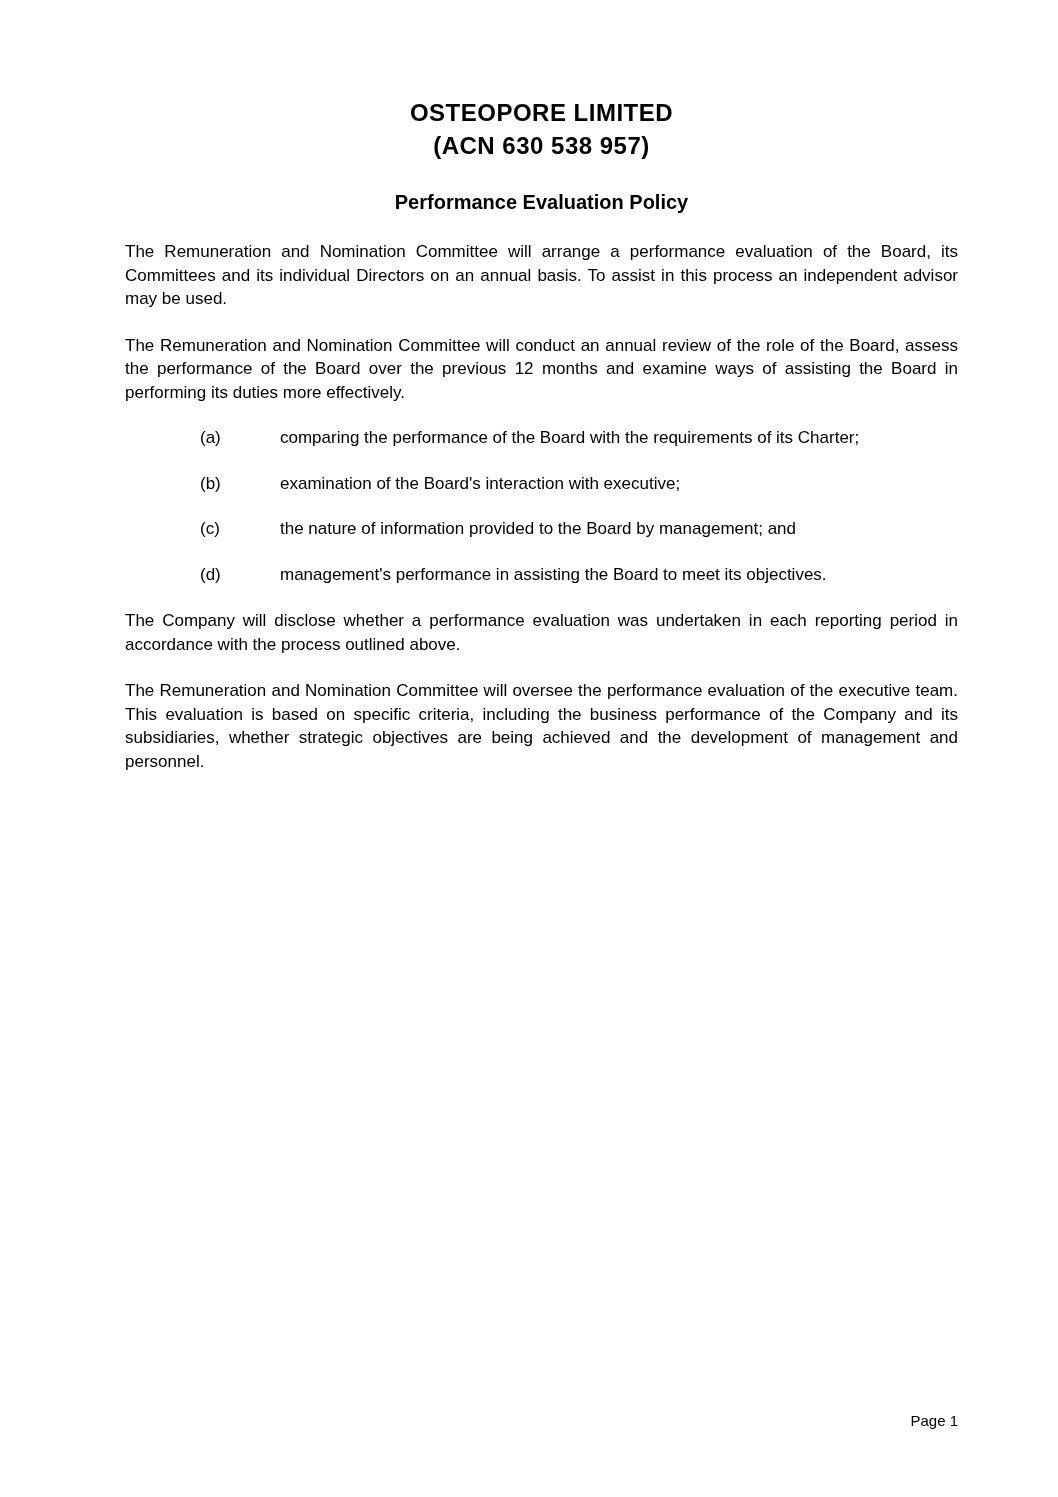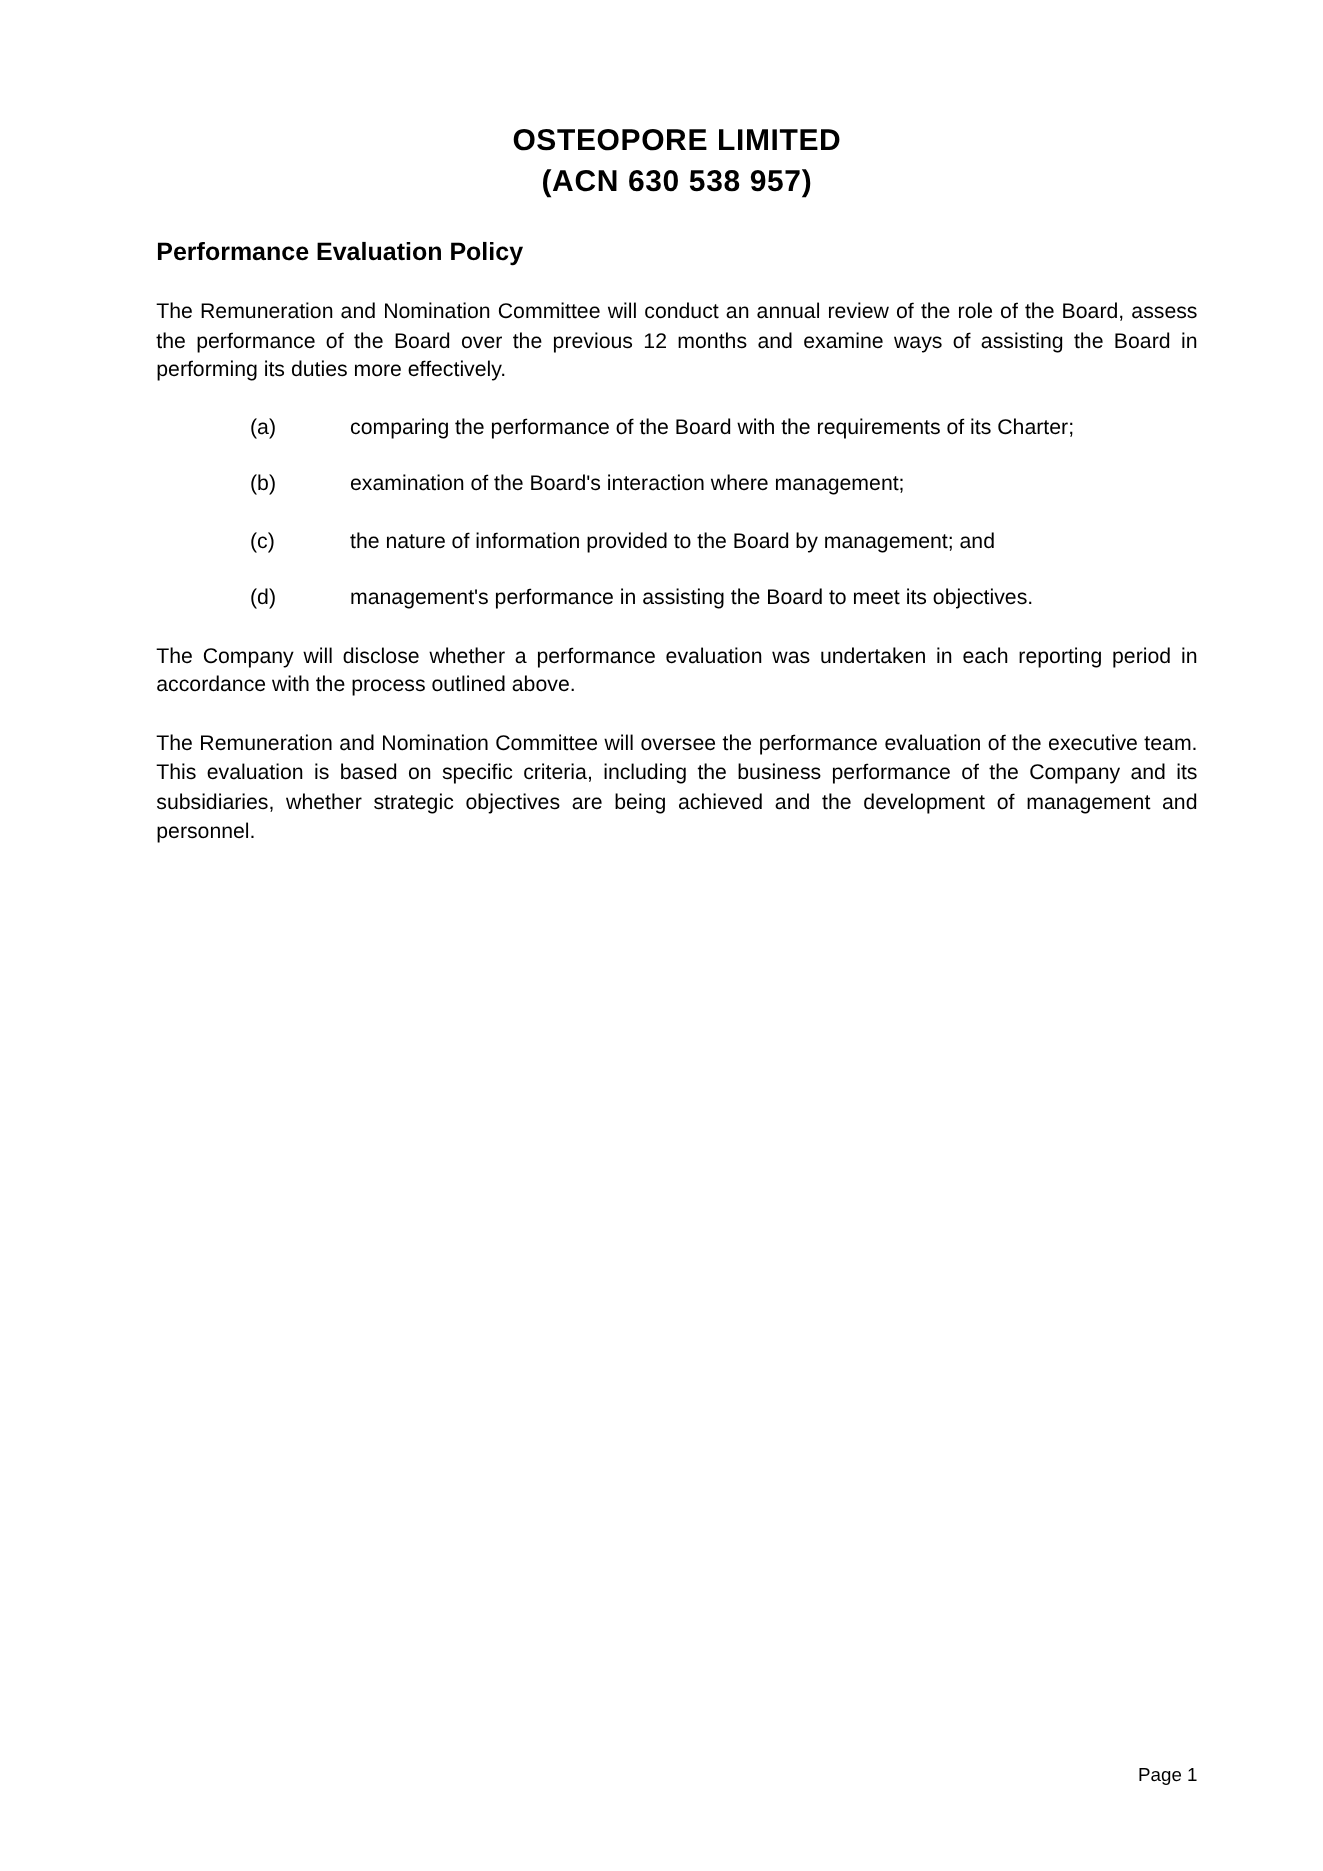--- a/index.html
+++ b/index.html
@@ -23,20 +23,21 @@
   .doc-title {
     margin: 0;
     text-align: center;
     font-size: 24px;
     font-weight: bold;
     line-height: 33px;
     letter-spacing: 0.5px;
   }
   .policy-title {
     margin: 28px 0 0 0;
+    text-align: center;
     font-size: 20px;
     font-weight: bold;
     line-height: 24px;
   }
   p.body {
     margin: 23px 0 0 0;
     font-size: 17px;
     line-height: 23.5px;
     text-align: justify;
   }
@@ -72,29 +73,30 @@
 <body>
 
 <div class="page">
   <div class="content">
 
     <h1 class="doc-title">OSTEOPORE LIMITED</h1>
     <h1 class="doc-title">(ACN 630 538 957)</h1>
 
     <h2 class="policy-title">Performance Evaluation Policy</h2>
 
+    <p class="body first-body">The Remuneration and Nomination Committee will arrange a performance evaluation of the Board, its Committees and its individual Directors on an annual basis. To assist in this process an independent advisor may be used.</p>
     <p class="body">The Remuneration and Nomination Committee will conduct an annual review of the role of the Board, assess the performance of the Board over the previous 12 months and examine ways of assisting the Board in performing its duties more effectively.</p>
 
     <div class="list-item">
       <span class="list-label">(a)</span>
       <span class="list-text">comparing the performance of the Board with the requirements of its Charter;</span>
     </div>
     <div class="list-item">
       <span class="list-label">(b)</span>
-      <span class="list-text">examination of the Board's interaction where management;</span>
+      <span class="list-text">examination of the Board's interaction with executive;</span>
     </div>
     <div class="list-item">
       <span class="list-label">(c)</span>
       <span class="list-text">the nature of information provided to the Board by management; and</span>
     </div>
     <div class="list-item">
       <span class="list-label">(d)</span>
       <span class="list-text">management's performance in assisting the Board to meet its objectives.</span>
     </div>
 

